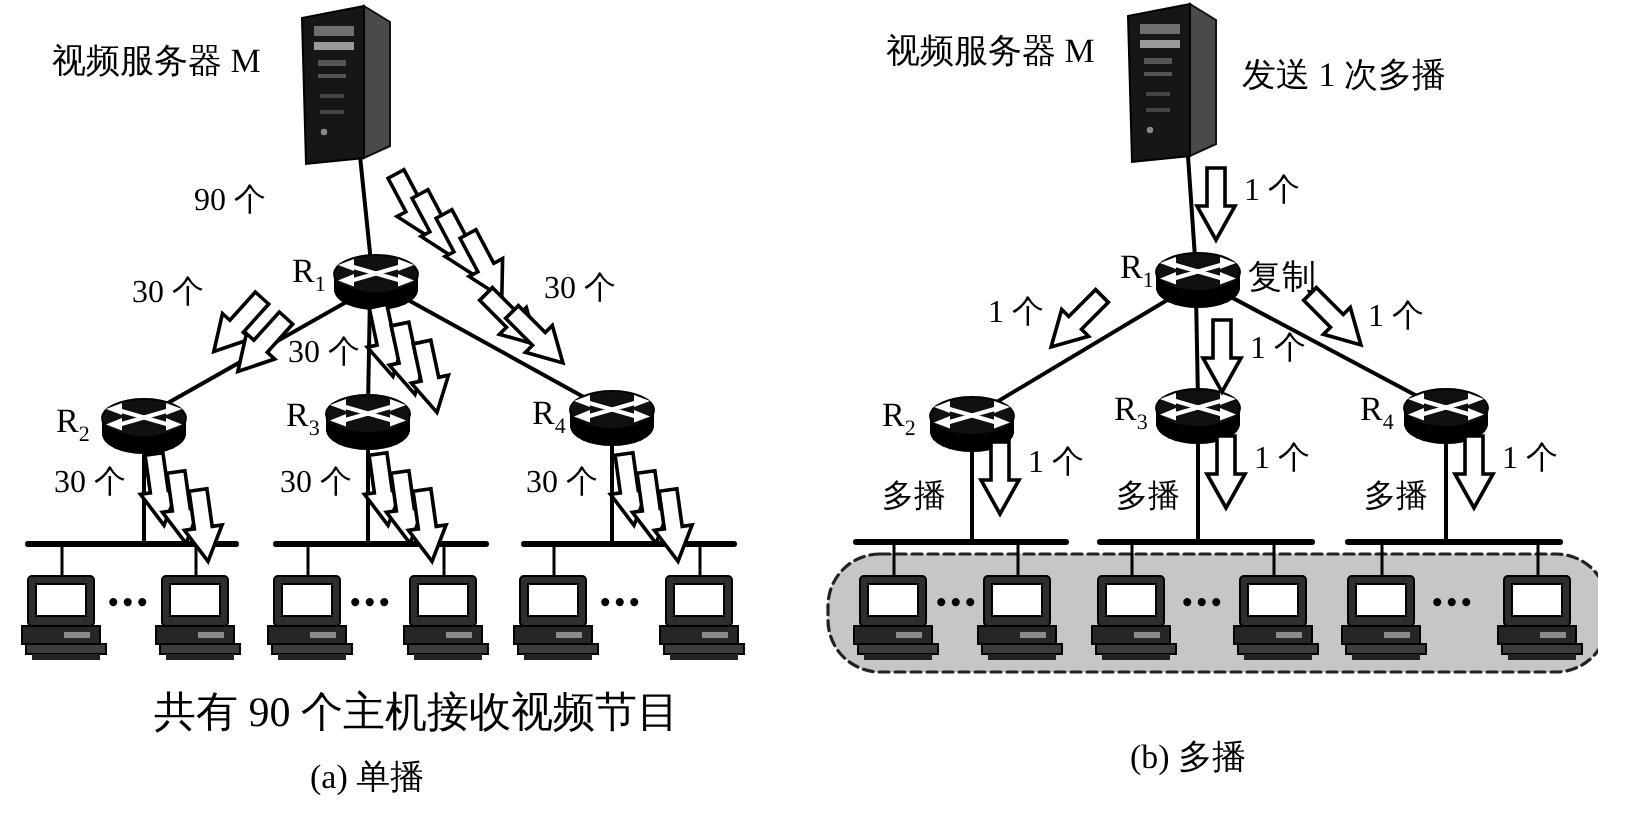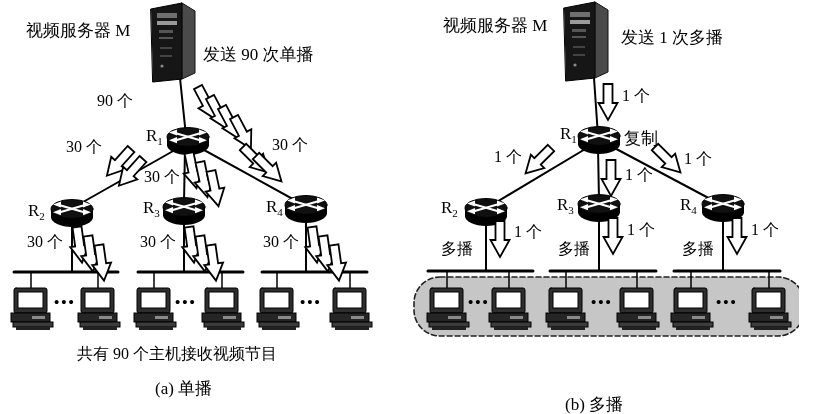--- a/index.html
+++ b/index.html
@@ -4,21 +4,21 @@
 <style>
   html,body{margin:0;padding:0;background:#ffffff;}
   .stage{position:relative;width:799px;height:414px;background:#ffffff;overflow:hidden;
          font-family:"Liberation Serif","DejaVu Serif",serif;color:#000;}
   svg{position:absolute;left:0;top:0;}
   .label{position:absolute;color:#000;white-space:nowrap;line-height:1.1;}
   .s16{font-size:16px;}
   .s17{font-size:17px;}
   .rl sub{font-size:11px;}
   .dots{font-size:15px;font-weight:bold;letter-spacing:2px;}
-  .cap{font-size:16px;text-align:right;}
+  .cap{font-size:21px;text-align:right;}
 </style>
 </head>
 <body>
 
 <div class="stage">
 
   <svg width="816" height="414" viewBox="0 0 816 414" xmlns="http://www.w3.org/2000/svg">
     <defs>
       <g id="g-server">
         <polygon points="32,0 45,8 45,70 32,76" fill="#4a4a4a" stroke="#111" stroke-width="1"></polygon>
@@ -177,21 +177,20 @@
         <use href="#g-harrow" transform="translate(611,160)"></use>
         <use href="#g-harrow" transform="translate(655,147) rotate(-45)"></use>
         <use href="#g-harrow" transform="translate(500,221)"></use>
         <use href="#g-harrow" transform="translate(613,218)"></use>
         <use href="#g-harrow" transform="translate(737,218)"></use>
       </g>
     </g>
   </svg>
 
   <div class="label s17" style="left:26px;top:22px">视频服务器 M</div>
-  <div class="label s17" style="left:203px;top:46px">发送 90 次单播</div>
   <div class="label s16" style="left:97px;top:92px">90 个</div>
 
   <div class="label s17 rl" style="left:146px;top:127px"><span>R</span><sub>1</sub></div>
   <div class="label s17 rl" style="left:28px;top:202px"><span>R</span><sub>2</sub></div>
   <div class="label s17 rl" style="left:143px;top:199px"><span>R</span><sub>3</sub></div>
   <div class="label s17 rl" style="left:266px;top:198px"><span>R</span><sub>4</sub></div>
 
   <div class="label s16" style="left:66px;top:138px">30 个</div>
   <div class="label s16" style="left:272px;top:136px">30 个</div>
   <div class="label s16" style="left:144px;top:168px">30 个</div>
@@ -226,15 +225,15 @@
   <div class="label s16" style="left:682px;top:240px">多播</div>
 
   <div class="label s16" style="left:514px;top:223px">1 个</div>
   <div class="label s16" style="left:627px;top:221px">1 个</div>
   <div class="label s16" style="left:751px;top:221px">1 个</div>
 
   <div class="label dots" style="left:468px;top:294px">•••</div>
   <div class="label dots" style="left:591px;top:294px">•••</div>
   <div class="label dots" style="left:716px;top:294px">•••</div>
 
-  <div class="label s17" style="left:565px;top:396px">(b) 多播</div>
+  <div class="label s17" style="left:565px;top:370px">(b) 多播</div>
 
 </div>
 
 </body></html>

